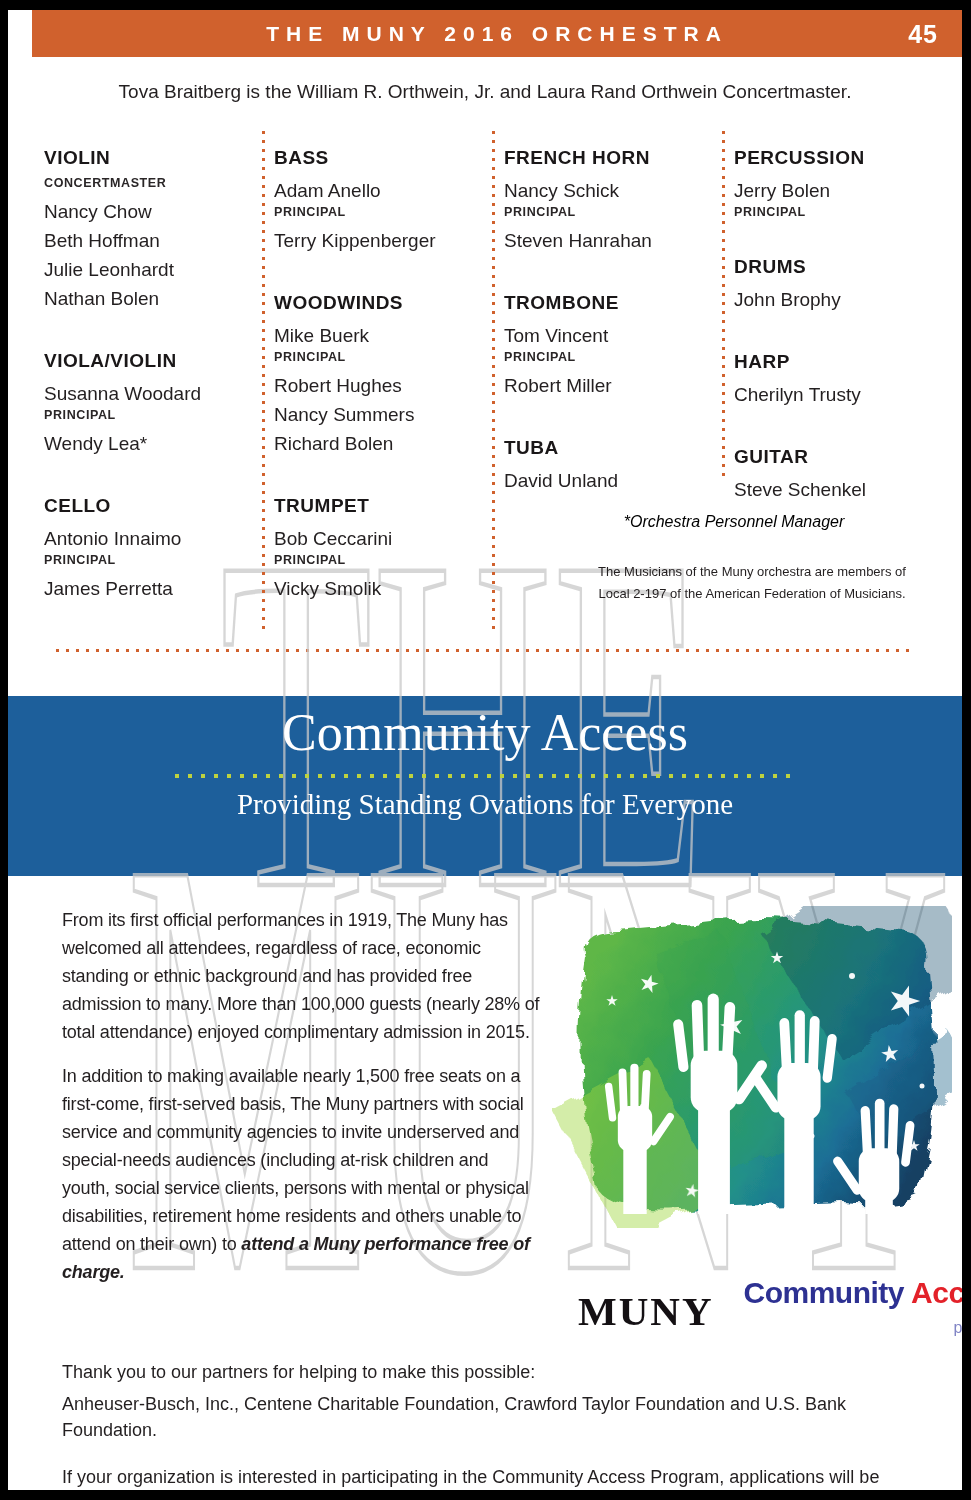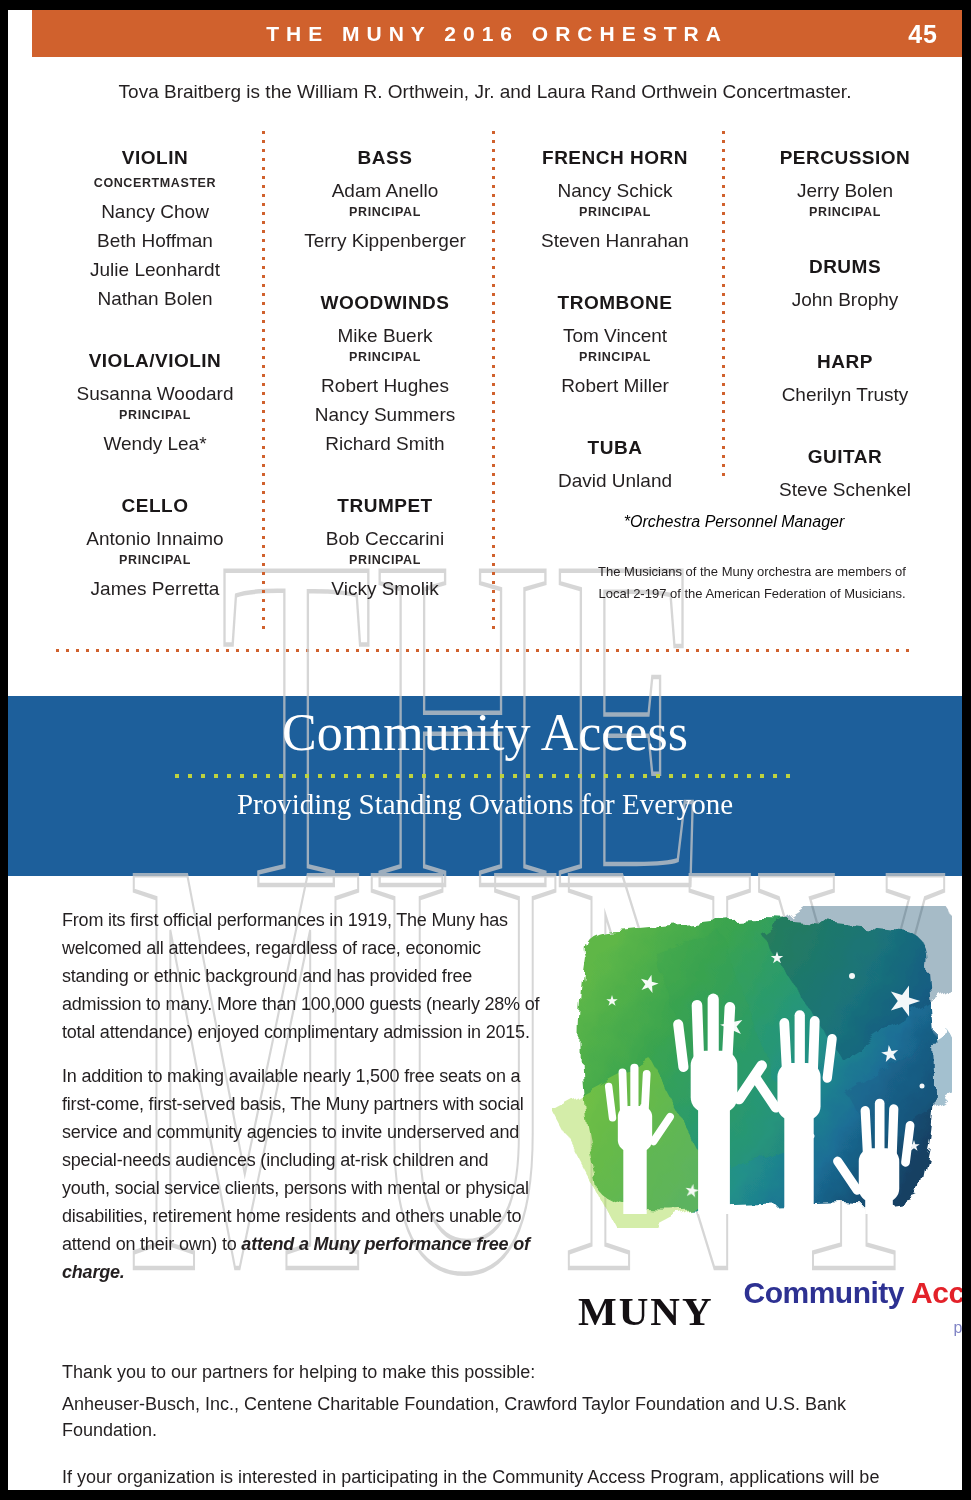--- a/index.html
+++ b/index.html
@@ -9,21 +9,21 @@
 
   
   .topbar { position:relative; height:47px; background:var(--orange); display:flex; align-items:center; justify-content:center;margin-left:24px; }
   .topbar .title { color:#fff; font-weight:bold; font-size:21px; letter-spacing:7px; }
   .topbar .pagenum { position:absolute; right:24px; top:10px; color:#fff; font-weight:bold; font-size:25px; letter-spacing:1px; }
 
   .intro { margin-top:24px; text-align:center; font-size:19px; color:#231f20; height:24px; }
 
   
   .orchestra { position:relative; margin-top:16px; height:520px; color:#231f20; }
-  .col { position:absolute; top:0; width:222px; text-align:center; padding-top:26px; }
+  .col { position:absolute; top:0; width:222px; padding-top:26px; }
   .col.c0 { left:36px; } .col.c1 { left:266px; } .col.c2 { left:496px; } .col.c3 { left:726px; }
   .sec { margin-bottom:37px; }
   .sec-title { font-size:19px; font-weight:bold; letter-spacing:0.5px; color:#1a1718; margin-bottom:7px; }
   .mname { font-size:19px; line-height:29px; }
   .mrole { font-size:12.5px; line-height:14px; letter-spacing:0.6px; margin-bottom:7px; font-weight:bold; color:#2a2627; }
   .vdot { position:absolute; top:10px; width:3px;
           background:repeating-linear-gradient(to bottom, var(--orange) 0 3px, transparent 3px 9px); }
   .vdot.d1 { left:254px; height:500px; }
   .vdot.d2 { left:484px; height:500px; }
   .vdot.d3 { left:714px; height:345px; }
@@ -112,21 +112,21 @@
         <div class="mname">Adam Anello</div>
         <div class="mrole">PRINCIPAL</div>
         <div class="mname">Terry Kippenberger</div>
       </div>
       <div class="sec">
         <div class="sec-title">WOODWINDS</div>
         <div class="mname">Mike Buerk</div>
         <div class="mrole">PRINCIPAL</div>
         <div class="mname">Robert Hughes</div>
         <div class="mname">Nancy Summers</div>
-        <div class="mname">Richard Smith</div>
+        <div class="mname">Richard Bolen</div>
       </div>
       <div class="sec">
         <div class="sec-title">TRUMPET</div>
         <div class="mname">Bob Ceccarini</div>
         <div class="mrole">PRINCIPAL</div>
         <div class="mname">Vicky Smolik</div>
       </div>
     </div>
 
     <div class="col c2">

